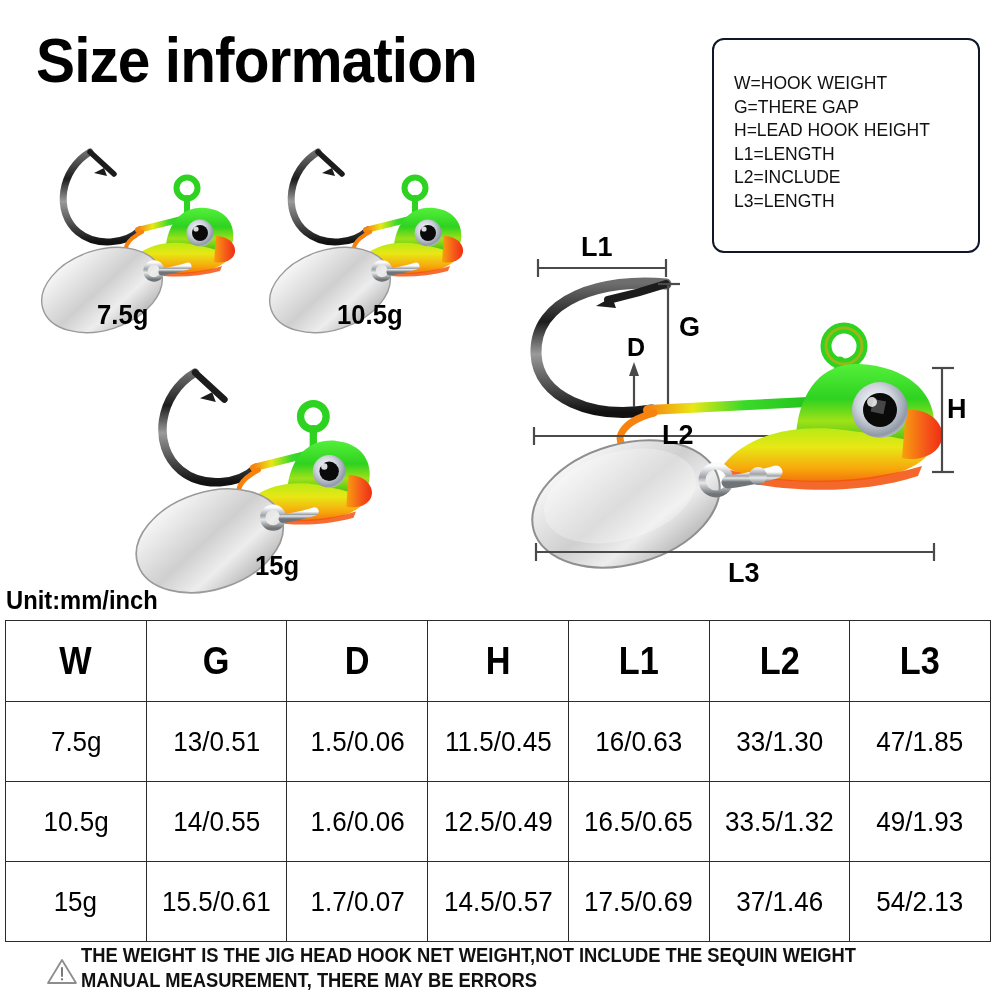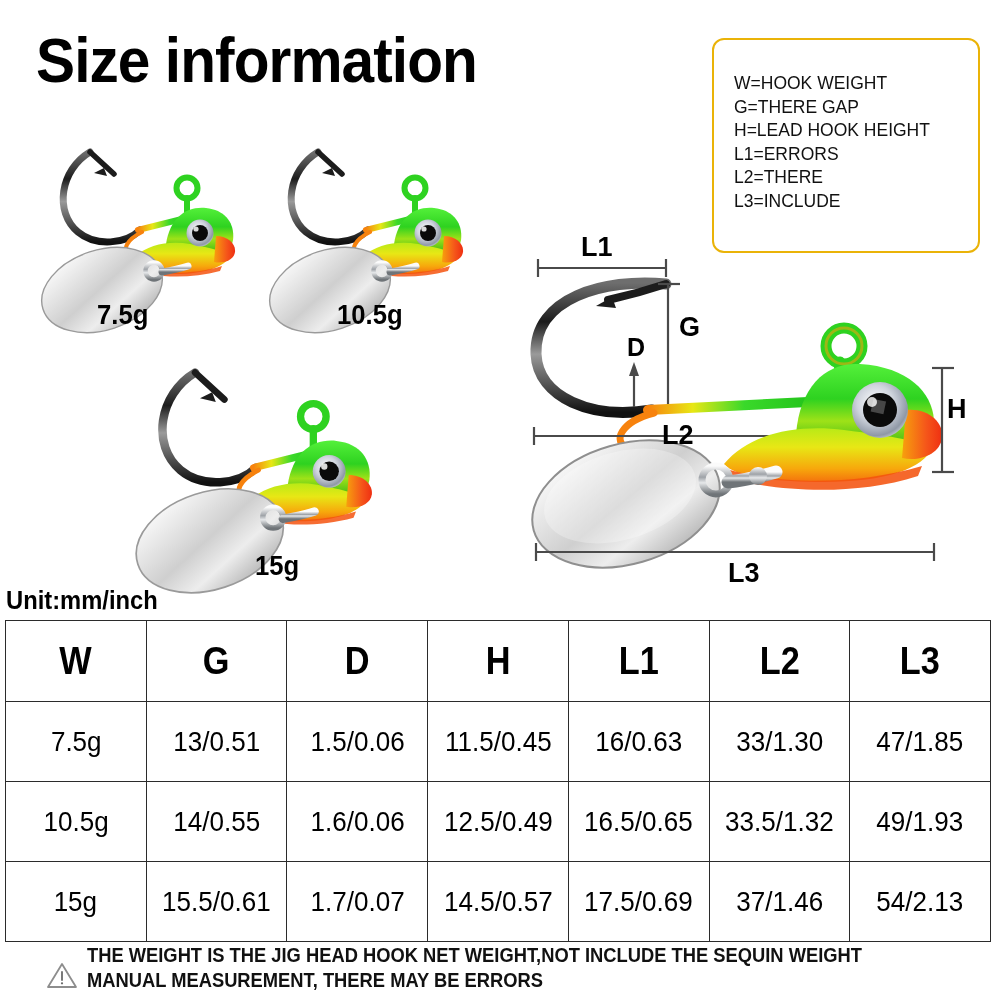--- a/index.html
+++ b/index.html
@@ -22,21 +22,21 @@
     transform:scaleX(0.93);
     transform-origin:left top;
     color:#000;
     white-space:nowrap;
     line-height:1;
   }
 
   
   .legend{
     position:absolute;left:712px;top:38px;width:268px;height:215px;
-    border:2px solid #eab308;border-radius:12px;background:#fff;
+    border:2px solid #0f172a;border-radius:12px;background:#fff;
     box-sizing:border-box;
   }
   .legend ul{list-style:none;margin:0;padding:32px 0 0 20px;}
   .legend li{
     font-size:17.5px;color:#111;line-height:23.5px;
     white-space:nowrap;font-family:"Liberation Sans", sans-serif;
   }
 
   
   .lure{position:absolute;}
@@ -83,44 +83,44 @@
   }
   .tbl th span{display:inline-block;transform:scaleX(0.88);}
   .tbl td{
     height:79px;font-size:28px;font-weight:normal;
   }
   .tbl td span{display:inline-block;transform:scaleX(0.93);}
 
   
   .note{
     position:absolute;left:46px;top:943px;
-    display:flex;align-items:flex-end;gap:9px;
+    display:flex;align-items:center;gap:3px;
   }
   .note .tri{flex:0 0 auto;margin-top:10px;}
   .note .lines{
     font-size:19.5px;line-height:25px;color:#111;font-weight:bold;
     font-family:"Liberation Sans", sans-serif;white-space:nowrap;
     transform:scaleX(0.94);transform-origin:left top;
   }
 </style>
 </head>
 <body>
 
 <div class="page">
 
   <div class="title">Size information</div>
 
   <div class="legend">
     <ul>
       <li>W=HOOK WEIGHT</li>
       <li>G=THERE GAP</li>
       <li>H=LEAD HOOK HEIGHT</li>
-      <li>L1=ERRORS</li>
-      <li>L2=THERE</li>
-      <li>L3=INCLUDE</li>
+      <li>L1=LENGTH</li>
+      <li>L2=INCLUDE</li>
+      <li>L3=LENGTH</li>
     </ul>
   </div>
 
   <svg width="0" height="0" style="position:absolute">
     <defs>
       <linearGradient id="gHead" x1="0" y1="0" x2="0" y2="1">
         <stop offset="0%" stop-color="#54f03a"></stop>
         <stop offset="38%" stop-color="#2ed220"></stop>
         <stop offset="62%" stop-color="#9ee218"></stop>
         <stop offset="100%" stop-color="#18a815"></stop>

